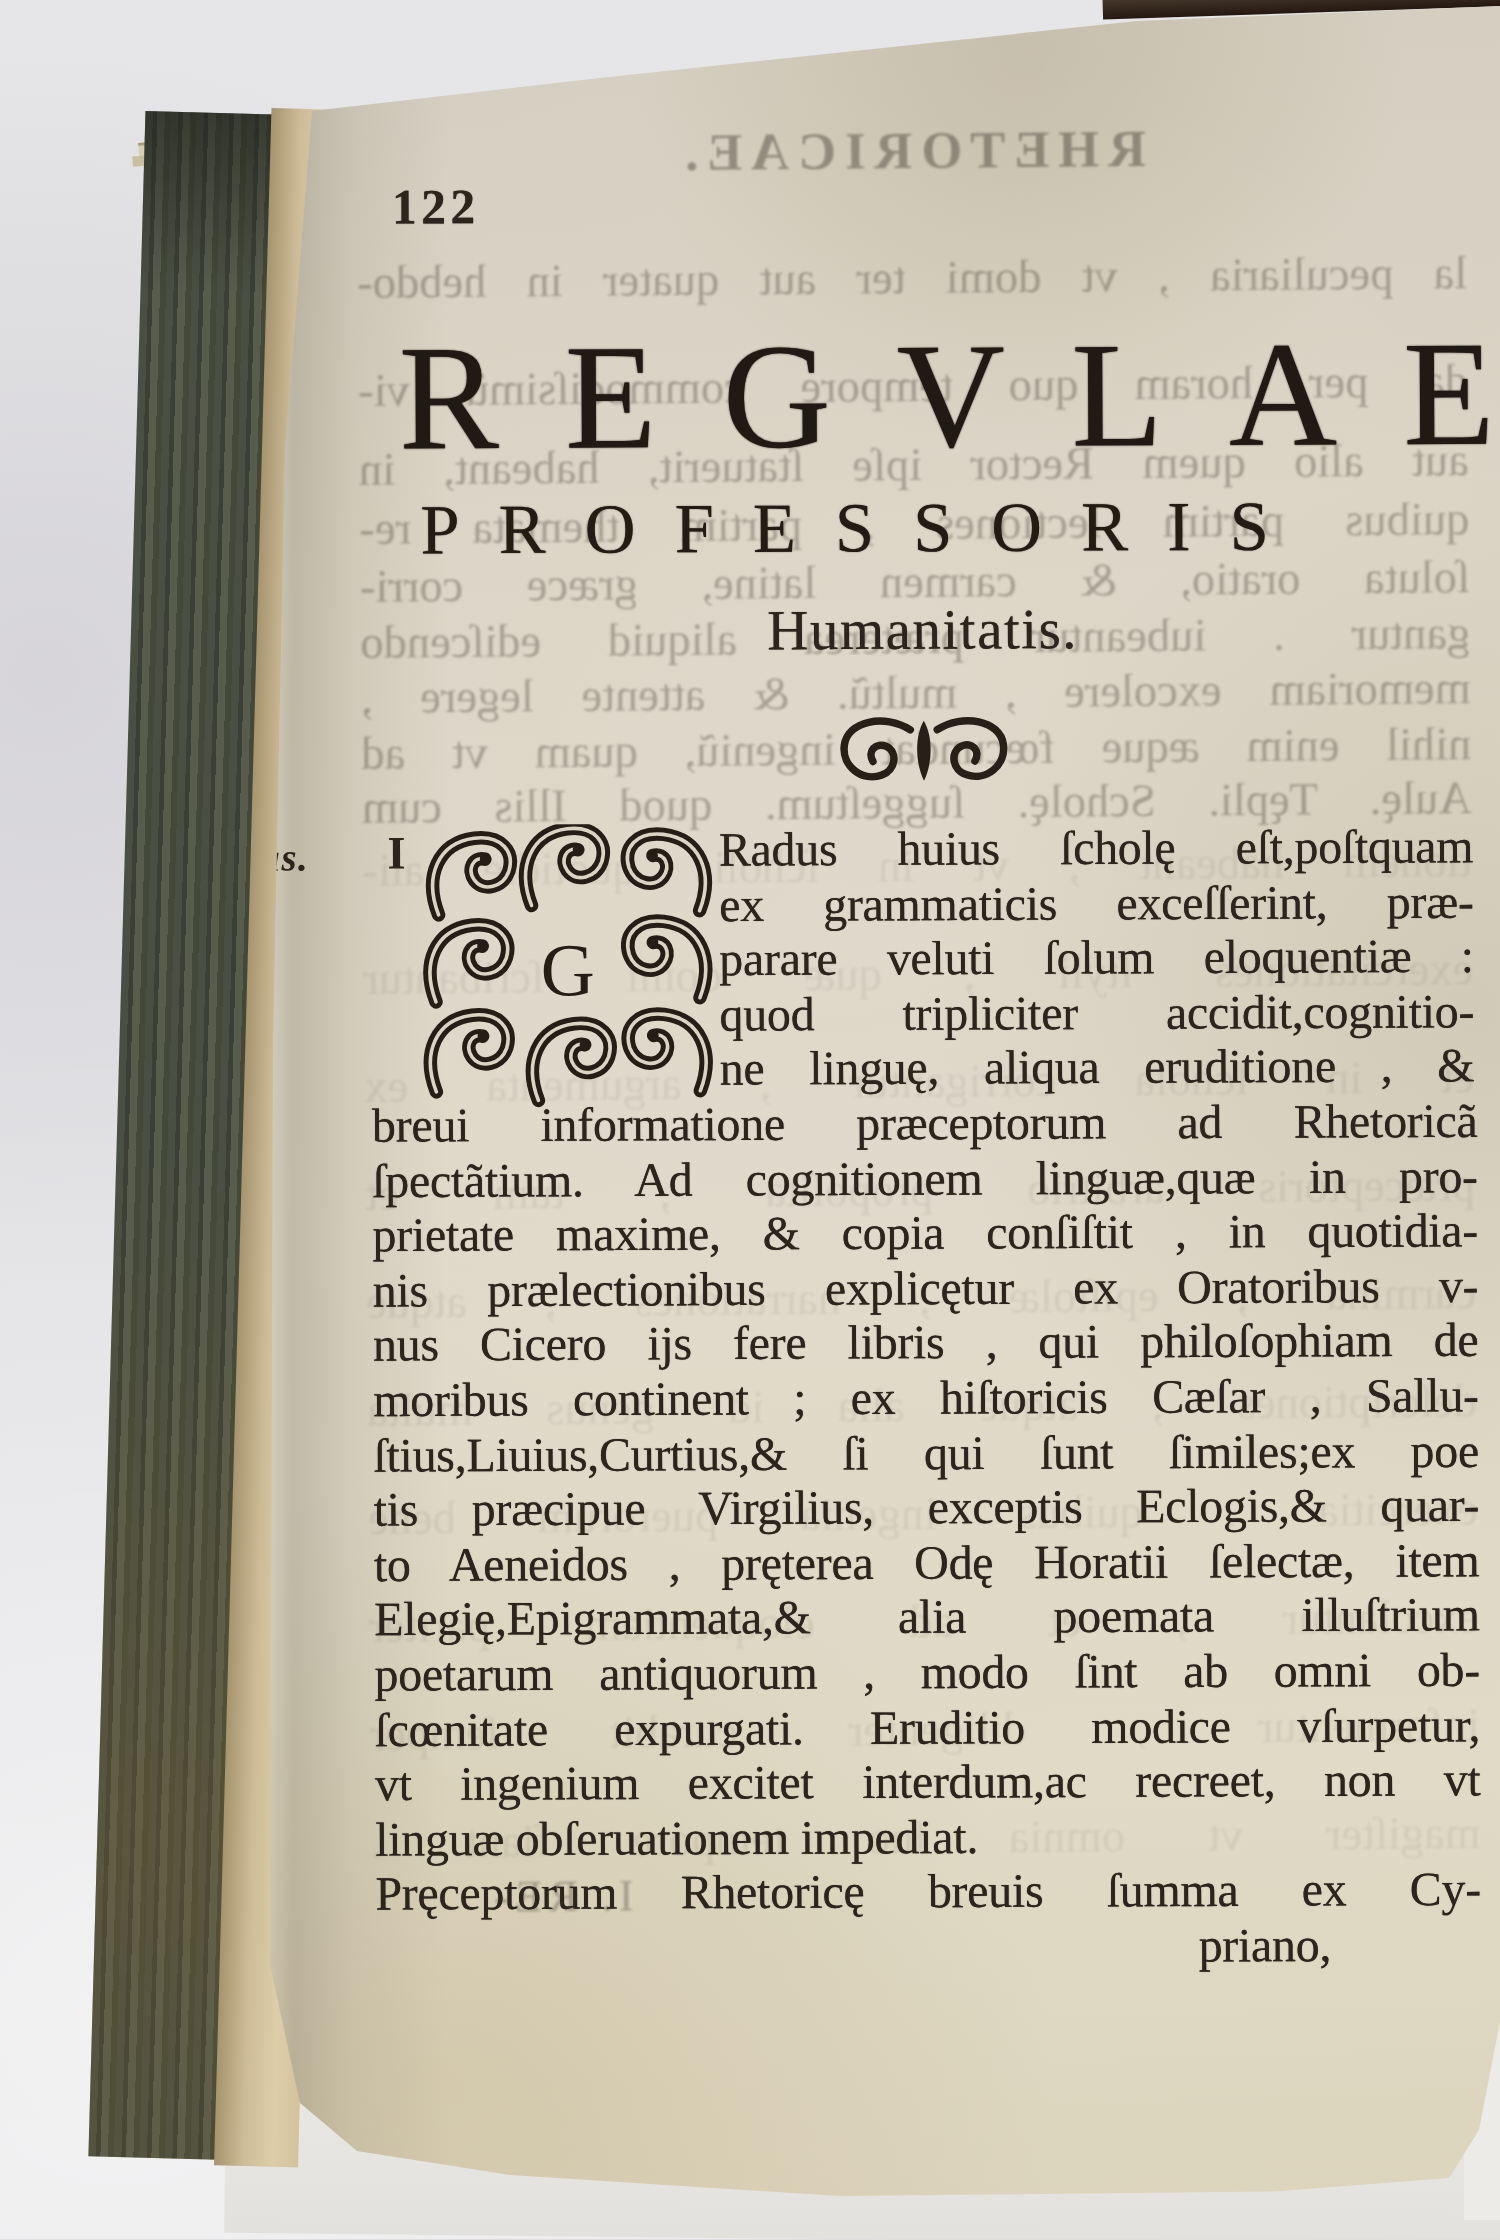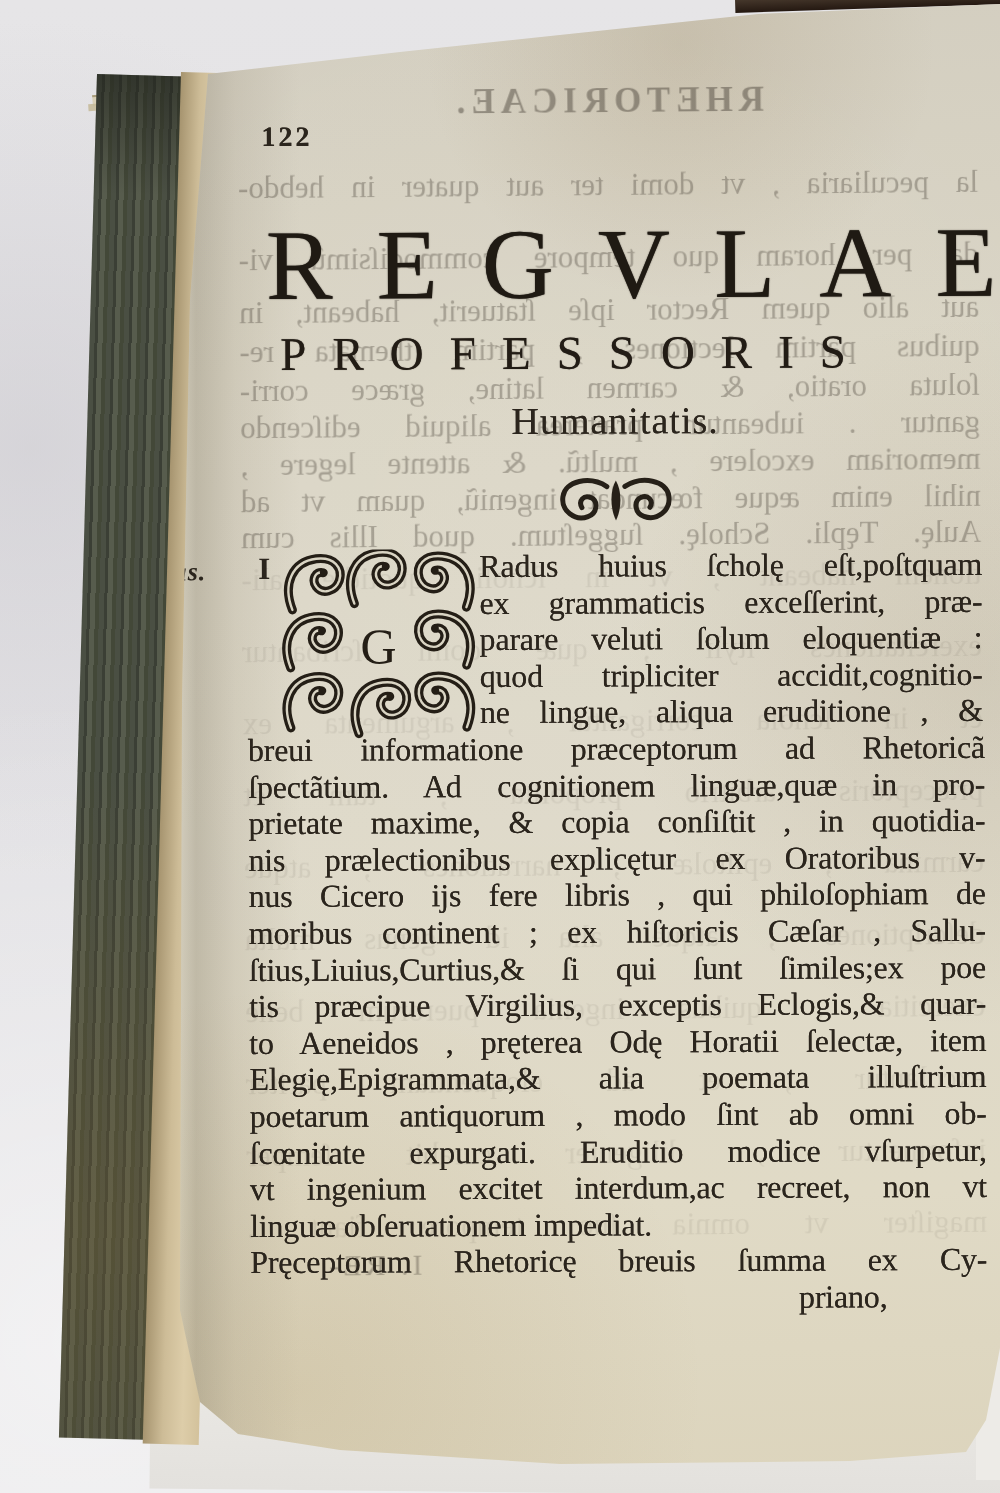--- a/index.html
+++ b/index.html
@@ -55,21 +55,21 @@
     transform:scaleX(-1) rotate(.5deg);color:#3a332a;}
   .gl,.gb,.gh,.gfoot{position:absolute;width:740px;filter:blur(.55px);
     text-align:justify;text-align-last:justify;font-size:31px;line-height:34px;}
   .gl{opacity:.33;}
   .gh{opacity:.42;text-align:center;text-align-last:center;font-size:35px;
       letter-spacing:6px;font-weight:bold;}
   .gb{opacity:.08;}
   .gfoot{opacity:.32;width:170px;font-size:30px;text-align:left;text-align-last:left;letter-spacing:4px;}
   
   .print{position:absolute;inset:0;color:#2b251d;transform:rotate(-.25deg);}
-  .pagenum{position:absolute;left:264px;top:120px;font-size:28px;font-weight:bold;
+  .pagenum{position:absolute;left:264px;top:120px;font-size:33px;font-weight:bold;
     letter-spacing:3px;text-shadow:0 0 .6px rgba(43,37,29,.9);}
   .title{position:absolute;left:268px;top:213px;font-size:100px;line-height:104px;
     letter-spacing:44px;white-space:nowrap;color:#1f1a13;
     text-shadow:0 0 1.2px rgba(25,20,14,.9);}
   .subtitle{position:absolute;left:282px;top:328px;font-size:47px;line-height:50px;
     letter-spacing:26px;white-space:nowrap;color:#221c15;
     text-shadow:0 0 .8px rgba(30,24,18,.85);}
   .section{position:absolute;left:248px;top:399px;width:737px;text-align:center;
     font-size:38px;letter-spacing:1px;text-shadow:0 0 .6px rgba(43,37,29,.85);}
   .ornament{position:absolute;left:556px;top:476px;}

